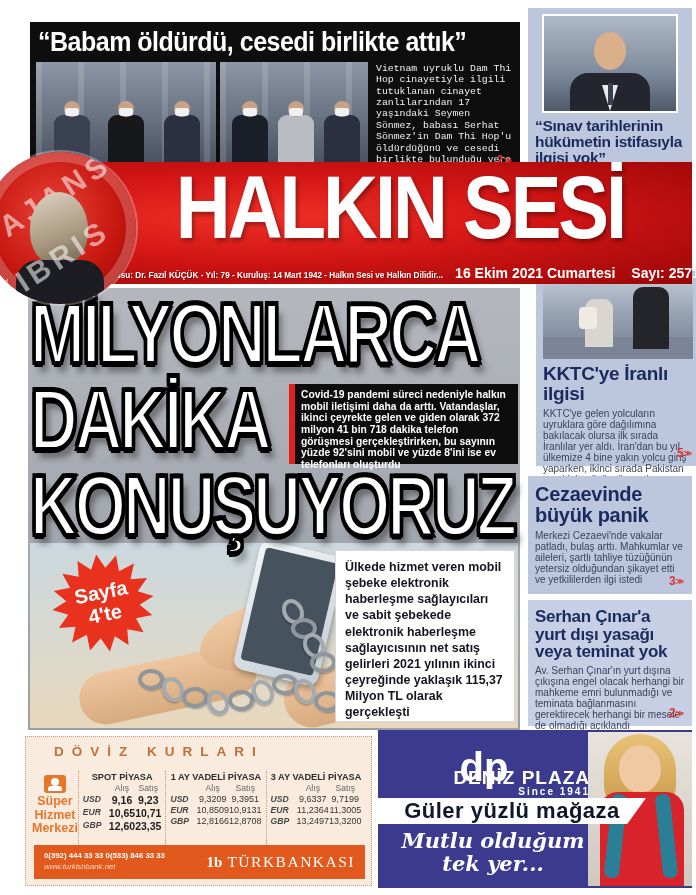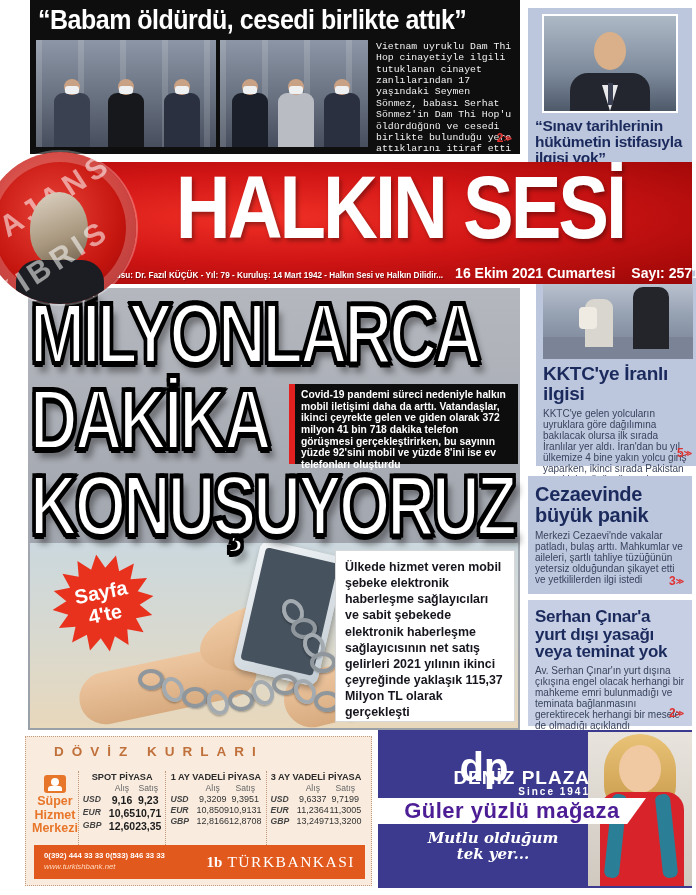--- a/index.html
+++ b/index.html
@@ -1,20 +1,20 @@
 <!DOCTYPE html>
 <html><head>
 <meta charset="utf-8">
 <style>
   html,body{margin:0;padding:0;background:#ffffff;}
   #page{position:relative;width:696px;height:895px;background:#fff;overflow:hidden;
         font-family:"Liberation Sans",sans-serif;}
 
   
-  #topstory{position:absolute;left:30px;top:0;width:490px;height:154px;background:#0e0e0e;}
+  #topstory{position:absolute;left:30px;top:22px;width:490px;height:154px;background:#0e0e0e;}
   #topstory .ts-head{margin:0;padding:5px 8px 0;color:#fff;font-size:25px;font-weight:700;
         line-height:1;letter-spacing:-0.5px;white-space:nowrap;transform:scaleY(1.12);transform-origin:left top;}
   .tsrow{position:absolute;left:6px;top:40px;right:6px;bottom:7px;display:flex;gap:4px;font-family:Liberation Mono, monospace;}
   .tsphoto{position:relative;height:100%;overflow:hidden;
         background:linear-gradient(180deg,#8d96a6 0%,#67707f 55%,#474e5d 100%);}
   .tsphoto::before{content:"";position:absolute;inset:0;
         background:repeating-linear-gradient(90deg,rgba(255,255,255,.14) 0 6px,rgba(0,0,0,0) 6px 42px);}
   .tsp1{width:180px;} .tsp2{width:148px;}
   .person{position:absolute;bottom:0;}
   .person .hd{width:16px;height:16px;border-radius:50%;background:#c9a184;margin:0 auto;position:relative;}
@@ -142,23 +142,23 @@
   .gshirt{position:absolute;left:12px;top:60px;width:84px;height:94px;border-radius:18px 18px 0 0;background:#d8232a;}
   .strapL{position:absolute;left:20px;top:62px;width:15px;height:84px;background:#2a7f96;border-radius:6px;transform:rotate(6deg);}
   .strapR{position:absolute;right:18px;top:62px;width:15px;height:84px;background:#2a7f96;border-radius:6px;transform:rotate(-6deg);}
   .dp{position:absolute;left:0;top:0;width:212px;text-align:center;color:#fff;font-weight:700;font-size:40px;line-height:1;margin-top:17px;}
   .brand{position:absolute;left:0;top:37px;width:212px;text-align:right;color:#fff;font-weight:700;
         font-size:19px;letter-spacing:1px;}
   .since{position:absolute;left:0;top:56px;width:212px;text-align:right;color:#fff;font-weight:700;
         font-size:10px;letter-spacing:2px;}
   .ribbon{position:absolute;left:0;top:68px;width:268px;height:26px;background:#fff;z-index:3;
         clip-path:polygon(0 0,100% 0,93% 100%,0 100%);display:flex;align-items:center;justify-content:center;}
-  .ribbon span{color:#4c1d95;font-weight:700;font-size:22px;letter-spacing:.5px;}
+  .ribbon span{color:#0f172a;font-weight:700;font-size:22px;letter-spacing:.5px;}
   .slogan{position:absolute;left:0;top:100px;width:230px;text-align:center;color:#fff;
-        font-family:"DejaVu Serif",serif;font-style:italic;font-weight:700;font-size:15px;line-height:1.08;}
+        font-family:"DejaVu Serif",serif;font-style:italic;font-weight:700;font-size:21px;line-height:1.08;}
 </style>
 </head>
 <body>
 
 <div id="page">
 
   <div id="topstory">
     <h1 class="ts-head">“Babam öldürdü, cesedi birlikte attık”</h1>
     <div class="tsrow">
       <div class="tsphoto tsp1">

